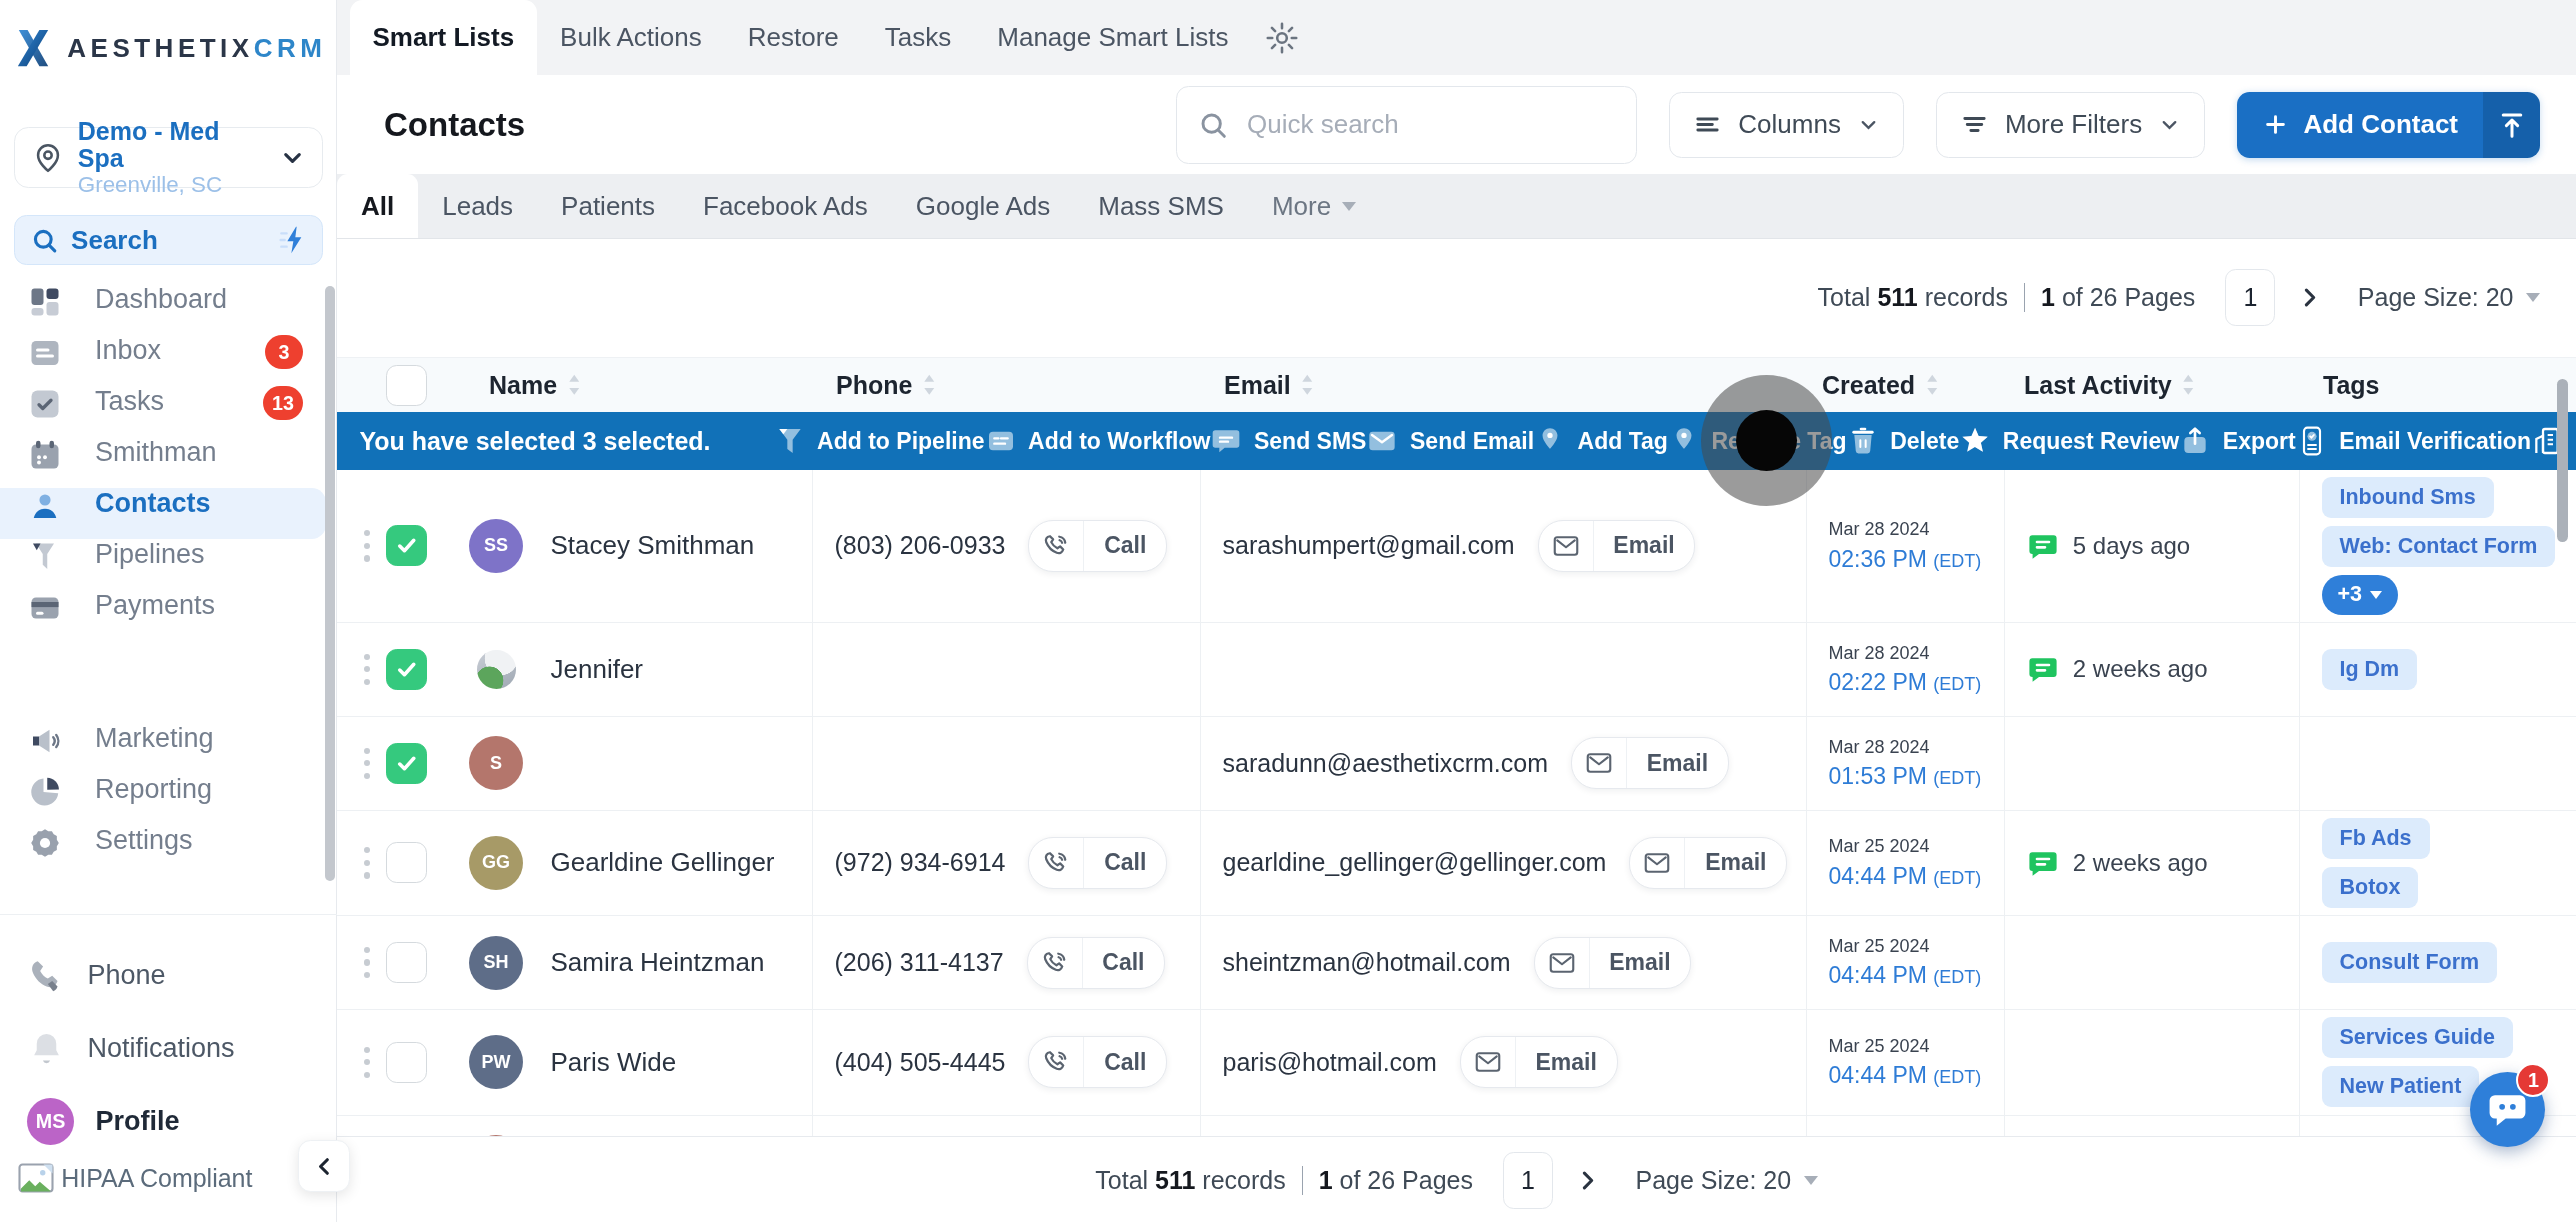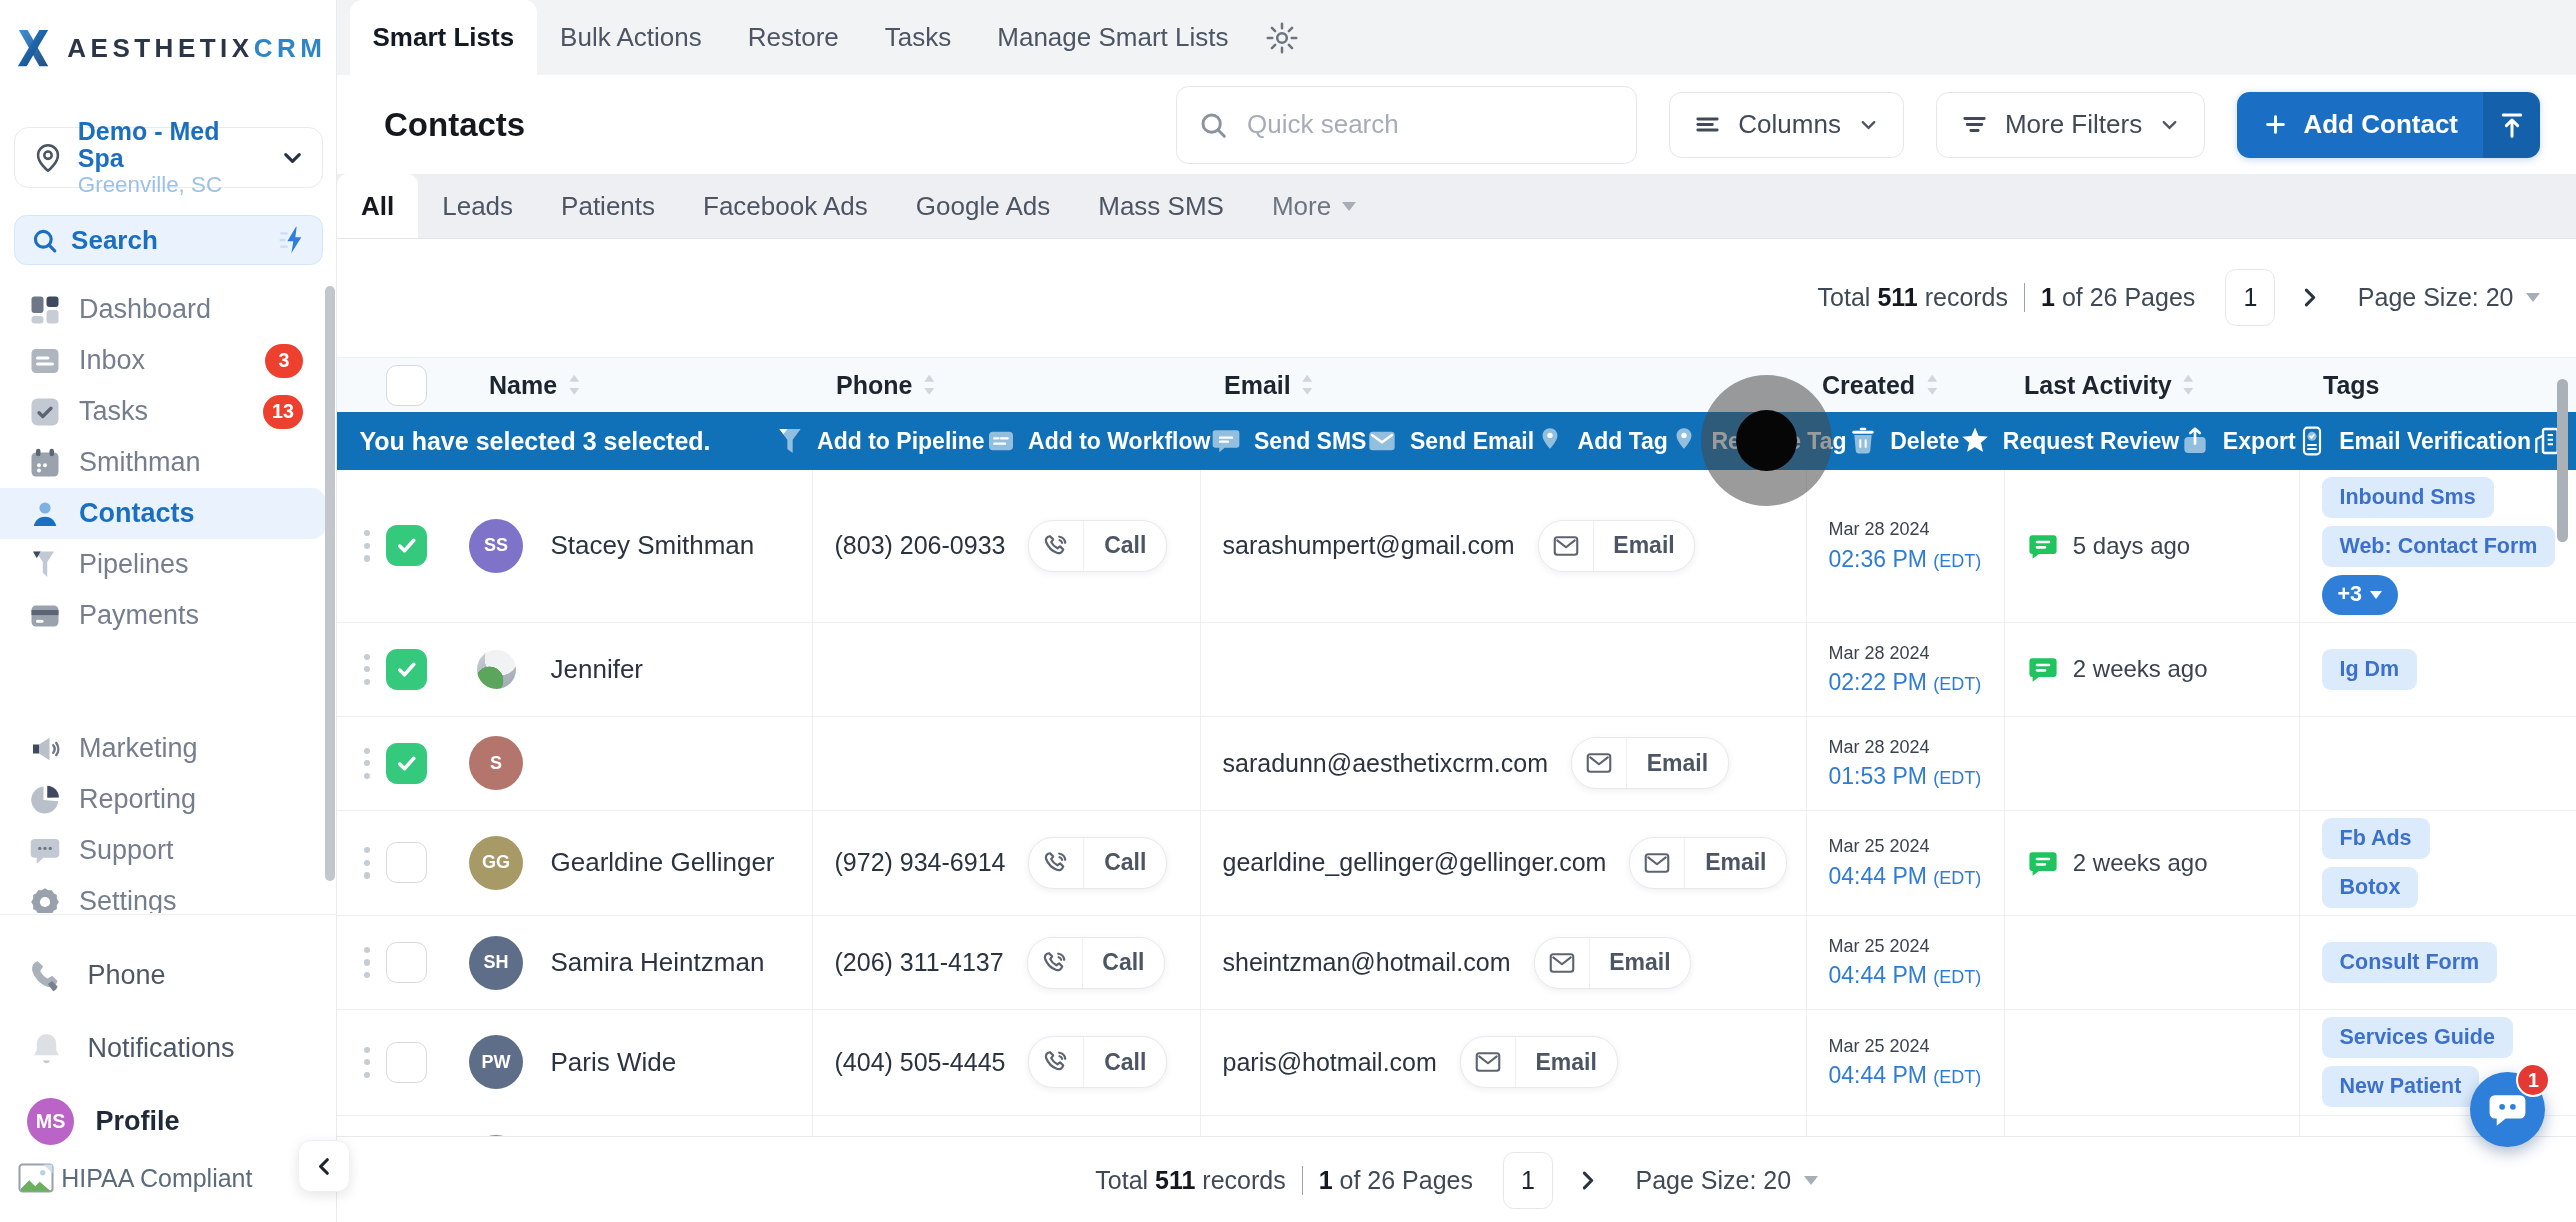--- a/index.html
+++ b/index.html
@@ -13,21 +13,21 @@
   .logo-text .crm{color:#2e86c9}
   .loc-pill{position:absolute;top:127px;left:14.3px;width:309px;height:61px;border:0.9px solid #e7ebef;border-radius:14.3px;background:#fff;display:flex;align-items:center;padding:0 16px;box-sizing:border-box;gap:12.5px}
   .loc-texts{flex:1;min-width:0}
   .loc-name{font-size:25px;font-weight:700;color:#1b6fc0;line-height:1.1}
   .loc-city{font-size:22.4px;color:#9cc0e8;line-height:1.1}
   .search-pill{position:absolute;top:215px;left:14.3px;width:309px;height:50px;background:#e9f2fd;border:0.9px solid #d4e6fa;border-radius:12.5px;display:flex;align-items:center;padding:0 14.3px;box-sizing:border-box;gap:12.5px}
   .search-label{font-size:26px;font-weight:700;color:#1b6fc0;flex:1}
   .menu{position:absolute;left:0;width:326px}
   #menu1{top:284px}
   #menu2{top:723px;height:190px;overflow:hidden}
-  .mi{height:51px;display:flex;align-items:center;gap:16px;padding-left:27px;border-radius:0 14.3px 14.3px 0;font-size:27px;color:#747e8d;cursor:default}
+  .mi{height:51px;display:flex;gap:32px;padding-left:27px;border-radius:0 14.3px 14.3px 0;font-size:27px;color:#747e8d;cursor:default}
   .mi.active{background:#e9f2fd;color:#1b6fc0;font-weight:600}
   .mi .ic{width:36px;height:36px;flex:0 0 auto}
   .badge{margin-left:auto;margin-right:23px;min-width:38px;height:34px;padding:0 9px;background:#ee402f;border-radius:17px;color:#fff;font-size:19.7px;font-weight:700;display:flex;align-items:center;justify-content:center;box-sizing:border-box}
   .sb-divider{position:absolute;top:914px;left:0;width:337px;border-top:0.9px solid #edf0f3}
   .sb-bottom{position:absolute;top:939px;left:0;width:326px}
   .sbi{height:73px;display:flex;align-items:center;gap:21.5px;padding-left:27px;font-size:27px;color:#4d5866}
   .sbi .ic{width:39px;height:39px}
   .sbi.profile{color:#1f2937;font-weight:600}
   .pavatar{width:47px;height:47px;border-radius:50%;background:#bb64c7;color:#fff;font-size:19.7px;font-weight:700;display:flex;align-items:center;justify-content:center}
   .hipaa{position:absolute;top:1163px;left:18px;display:flex;align-items:center;gap:7.2px;font-size:25px;color:#5b6b7b}
@@ -254,31 +254,20 @@
             <svg width="36" height="36" viewBox="0 0 24 24">
               <path d="M11 3a9 9 0 1 0 9.8 9.8L11 12z" fill="#b9c0ca"></path>
               <path d="M13.5 2.5a8 8 0 0 1 7.8 7.8l-7.8.2z" fill="#3f4a61"></path>
             </svg>
           </span>
           <span>Reporting</span>
         </div>
         <div class="mi">
           <span class="ic">
             <svg width="36" height="36" viewBox="0 0 24 24">
-              <path d="M5 4h14a2.5 2.5 0 0 1 2.5 2.5v7.5A2.5 2.5 0 0 1 19 16.5h-8l-4.5 4v-4H5A2.5 2.5 0 0 1 2.5 14V6.5A2.5 2.5 0 0 1 5 4z" fill="#c3c9d2"></path>
-              <circle cx="8.5" cy="10.3" r="1.1" fill="#6d7787"></circle>
-              <circle cx="12" cy="10.3" r="1.1" fill="#6d7787"></circle>
-              <circle cx="15.5" cy="10.3" r="1.1" fill="#6d7787"></circle>
-            </svg>
-          </span>
-          <span>Support</span>
-        </div>
-        <div class="mi">
-          <span class="ic">
-            <svg width="36" height="36" viewBox="0 0 24 24">
               <path d="M12 2.8l2.2 1.3h2.4l1.2 2.1 2.1 1.2v2.4l1.3 2.2-1.3 2.2v2.4l-2.1 1.2-1.2 2.1h-2.4L12 21.2l-2.2-1.3H7.4l-1.2-2.1-2.1-1.2v-2.4L2.8 12l1.3-2.2V7.4l2.1-1.2 1.2-2.1h2.4z" fill="#99a1ad"></path>
               <circle cx="12" cy="12" r="3.4" fill="#fff"></circle>
             </svg>
           </span>
           <span>Settings</span>
         </div>
       </nav>
     <div class="sb-divider"></div>
 
     <div class="sb-bottom">

